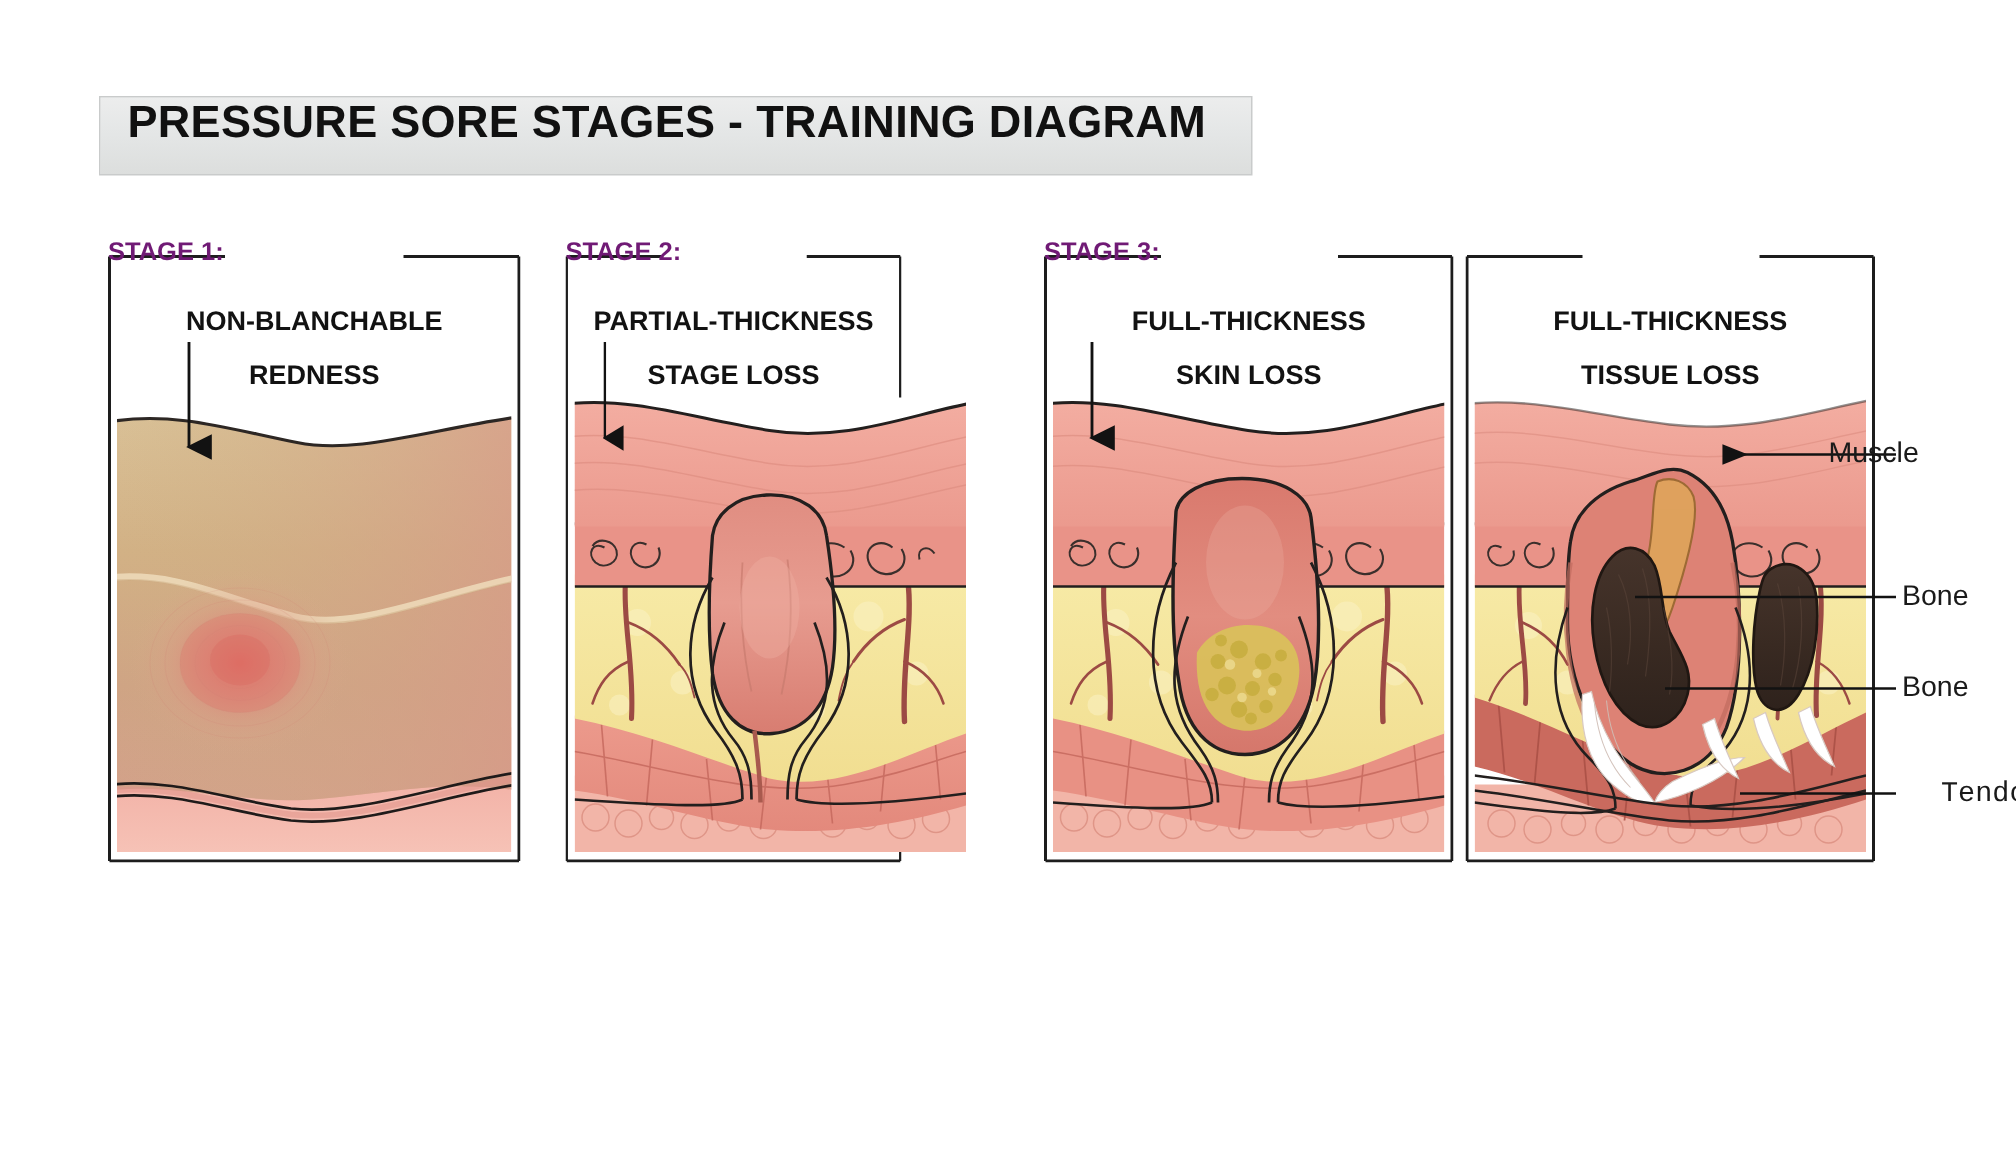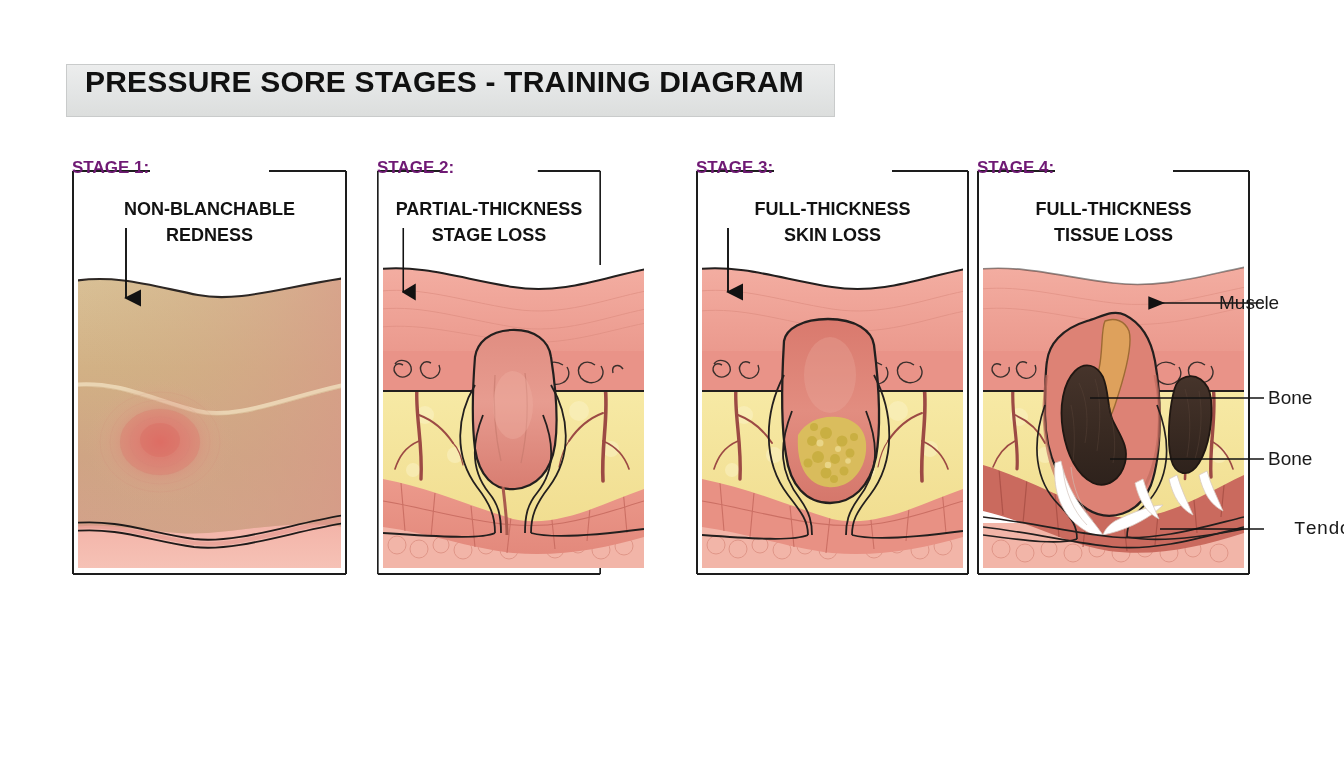--- a/index.html
+++ b/index.html
@@ -36,21 +36,21 @@
     pointer-events:none;
   }
   .panel-stage{
     position:absolute;left:0;top:-12px;width:100%;
     font-size:17px;font-weight:bold;color:#701a75;
     white-space:nowrap;
   }
   .panel-desc{
     position:absolute;left:0;top:26px;width:100%;
     font-size:18px;font-weight:bold;color:#121212;
-    text-align:center;line-height:26px;
+    text-align:center;line-height:36px;
     white-space:pre-line;
   }
   .art{
     position:absolute;overflow:hidden;
     background:#ffffff;
   }
 
   
   .side-label{
     position:absolute;
@@ -424,21 +424,20 @@
         </marker>
       </defs>
       <line x1="32" y1="58" x2="32" y2="122" stroke="#121212" stroke-width="1.9" marker-end="url(#ah3)"></line>
     </svg>
   </div>
 
   <div class="panel" id="panel4" style="left:977px;top:170px;width:273px;height:405px;">
     <svg class="panel-frame" viewBox="0 0 273 405" preserveAspectRatio="none">
       <path d="M1,1 H78 M196,1 H272 M272,1 V404 M272,404 H1 M1,404 V1" fill="none" stroke="#1d1d1d" stroke-width="2"></path>
     </svg>
-    <div class="panel-stage">STAGE 4:</div>
     <div class="panel-desc">FULL-THICKNESS
 TISSUE LOSS</div>
 
     <div class="art" style="left:6px;top:95px;width:261px;height:303px;">
       <svg viewBox="0 0 261 303" width="261" height="303">
         <defs>
           <linearGradient id="s4epi" x1="0" y1="0" x2="0" y2="1">
             <stop offset="0%" stop-color="#f3ada1"></stop>
             <stop offset="100%" stop-color="#eb9a8e"></stop>
           </linearGradient>

